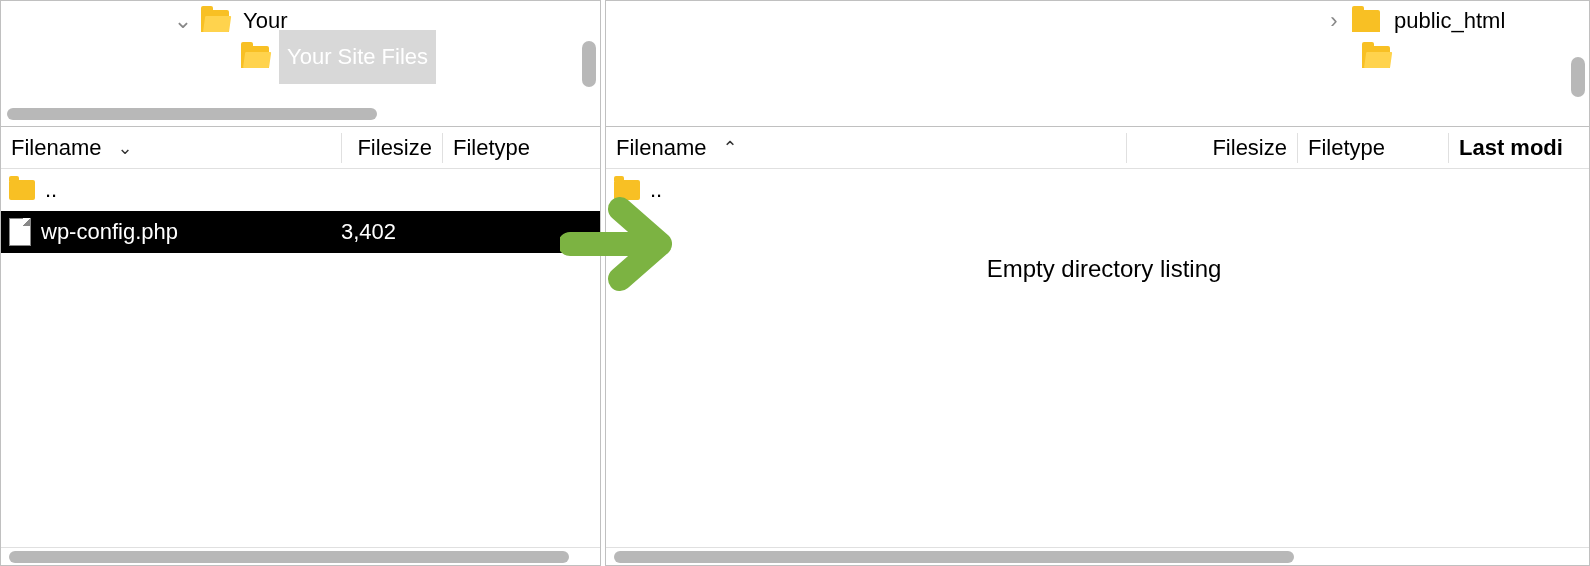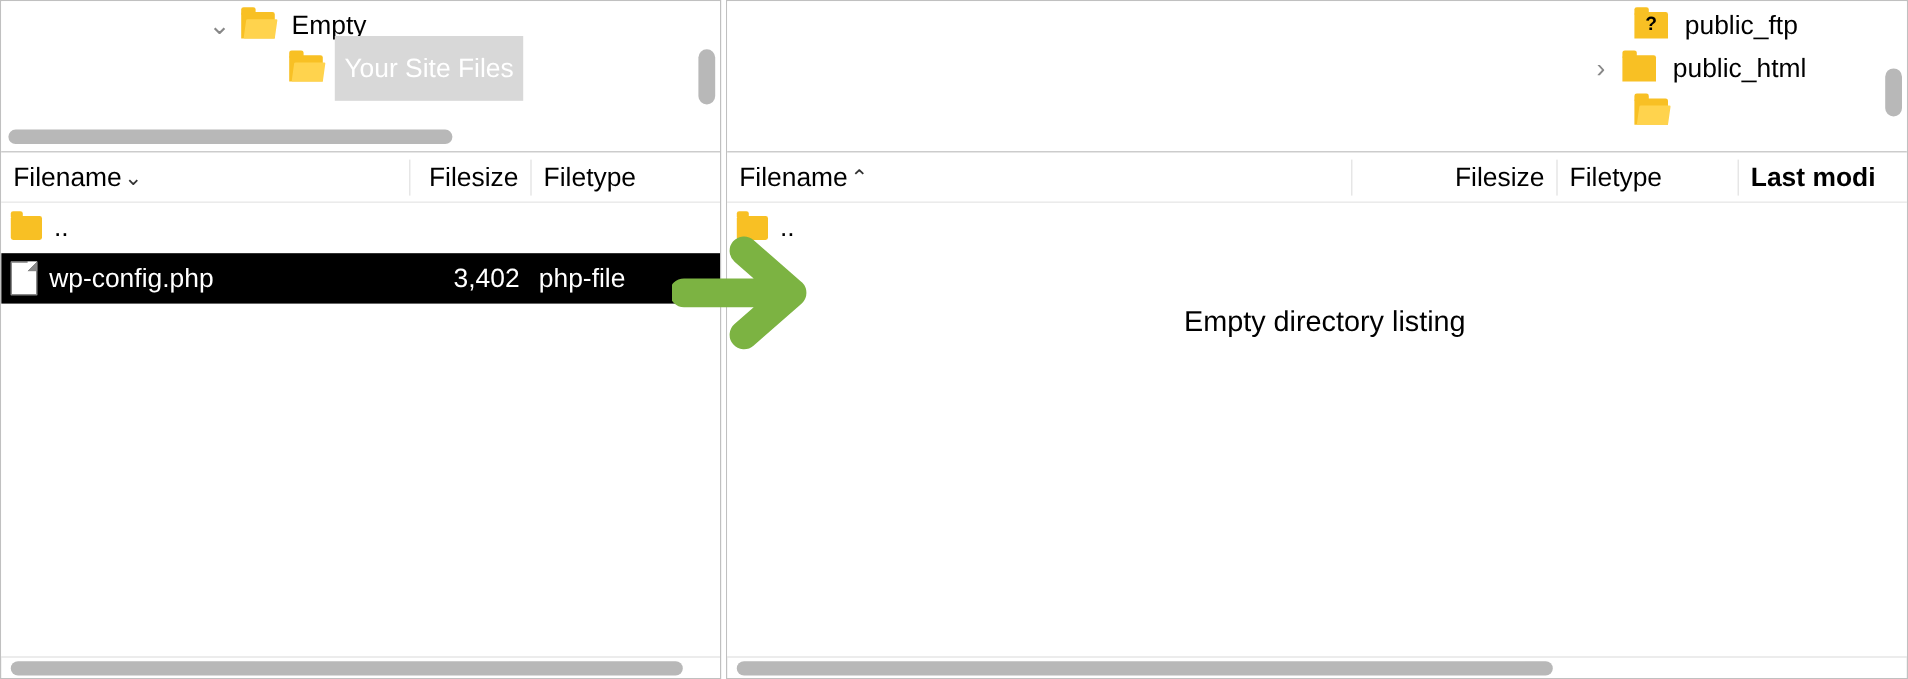--- a/index.html
+++ b/index.html
@@ -65,36 +65,36 @@
     position: absolute; left: 6px; bottom: 6px; height: 12px; width: 370px;
     background: #b8b8b8; border-radius: 6px;
   }
 
   .headers {
     display: flex; align-items: center; height: 42px;
     border-bottom: 1px solid #e0e0e0;
     font-size: 22px; color: #000;
     background: #fff;
   }
-  .hcol { padding: 0 10px; display: flex; align-items: center; gap: 2px; }
+  .hcol { padding: 0 10px; display: flex; align-items: center; gap: 16px; }
   .hcol.filename { flex: 0 0 340px; }
   .hcol.filesize { flex: 0 0 100px; justify-content: flex-end; }
   .hcol.filetype { flex: 0 0 100px; }
   .hcol.lastmod  { flex: 0 0 140px; font-weight: bold; }
   .divider { width: 1px; height: 30px; background: #e0e0e0; }
   .sort-arrow { font-size: 18px; color: #333; }
 
   .filelist {
     flex: 1; position: relative; overflow: hidden; background: #fff;
   }
   .row {
     display: flex; align-items: center; height: 42px; font-size: 22px;
   }
   .row .c-name { flex: 0 0 340px; padding-left: 8px; display: flex; align-items: center; gap: 10px; }
-  .row .c-size { flex: 0 0 100px; text-align: right; padding-right: 8px; }
+  .row .c-size { flex: 0 0 100px; padding-right: 8px; }
   .row .c-type { flex: 0 0 140px; padding-left: 8px; }
   .row.selected { background: #000000; color: #fff; }
   .file-icon {
     width: 22px; height: 28px; background: #fff; border: 1px solid #888;
     position: relative; flex-shrink: 0;
   }
   .file-icon::after {
     content: ""; position: absolute; right: -1px; top: -1px; width: 8px; height: 8px;
     background: linear-gradient(135deg, #fff 48%, #888 50%);
   }
@@ -128,21 +128,21 @@
 </head>
 <body>
 
 <div class="panes">
 
   <div class="pane left">
     <div class="tree">
       <div class="tree-row indent1">
         <span class="chevron">⌄</span>
         <span class="folder-icon open"></span>
-        <span class="label">Empty</span>
+        <span class="label">Your</span>
       </div>
       <div class="tree-row indent2 sel">
         <span class="folder-icon open"></span>
         <span class="label">Your Site Files</span>
       </div>
       <div class="tree-scrollbar-v"></div>
       <div class="tree-scrollbar-h"></div>
     </div>
 
     <div class="headers">
@@ -166,35 +166,30 @@
           <span class="small-folder"></span>
           <span>..</span>
         </div>
       </div>
       <div class="row selected">
         <div class="c-name">
           <span class="file-icon"></span>
           <span>wp-config.php</span>
         </div>
         <div class="c-size">3,402</div>
-        <div class="c-type">php-file</div>
       </div>
     </div>
 
     <div class="bottom-scroll">
       <div class="thumb"></div>
     </div>
   </div>
 
   <div class="pane right">
     <div class="tree">
-      <div class="tree-row" style="margin-left:756px">
-        <span class="folder-icon folder-q"></span>
-        <span class="label">public_ftp</span>
-      </div>
       <div class="tree-row" style="margin-left:716px">
         <span class="chevron">›</span>
         <span class="folder-icon"></span>
         <span class="label">public_html</span>
       </div>
       <div class="tree-row sel" style="margin-left:756px">
         <span class="folder-icon open"></span>
       </div>
       <div class="tree-scrollbar-v" style="top:56px;height:40px"></div>
     </div>

